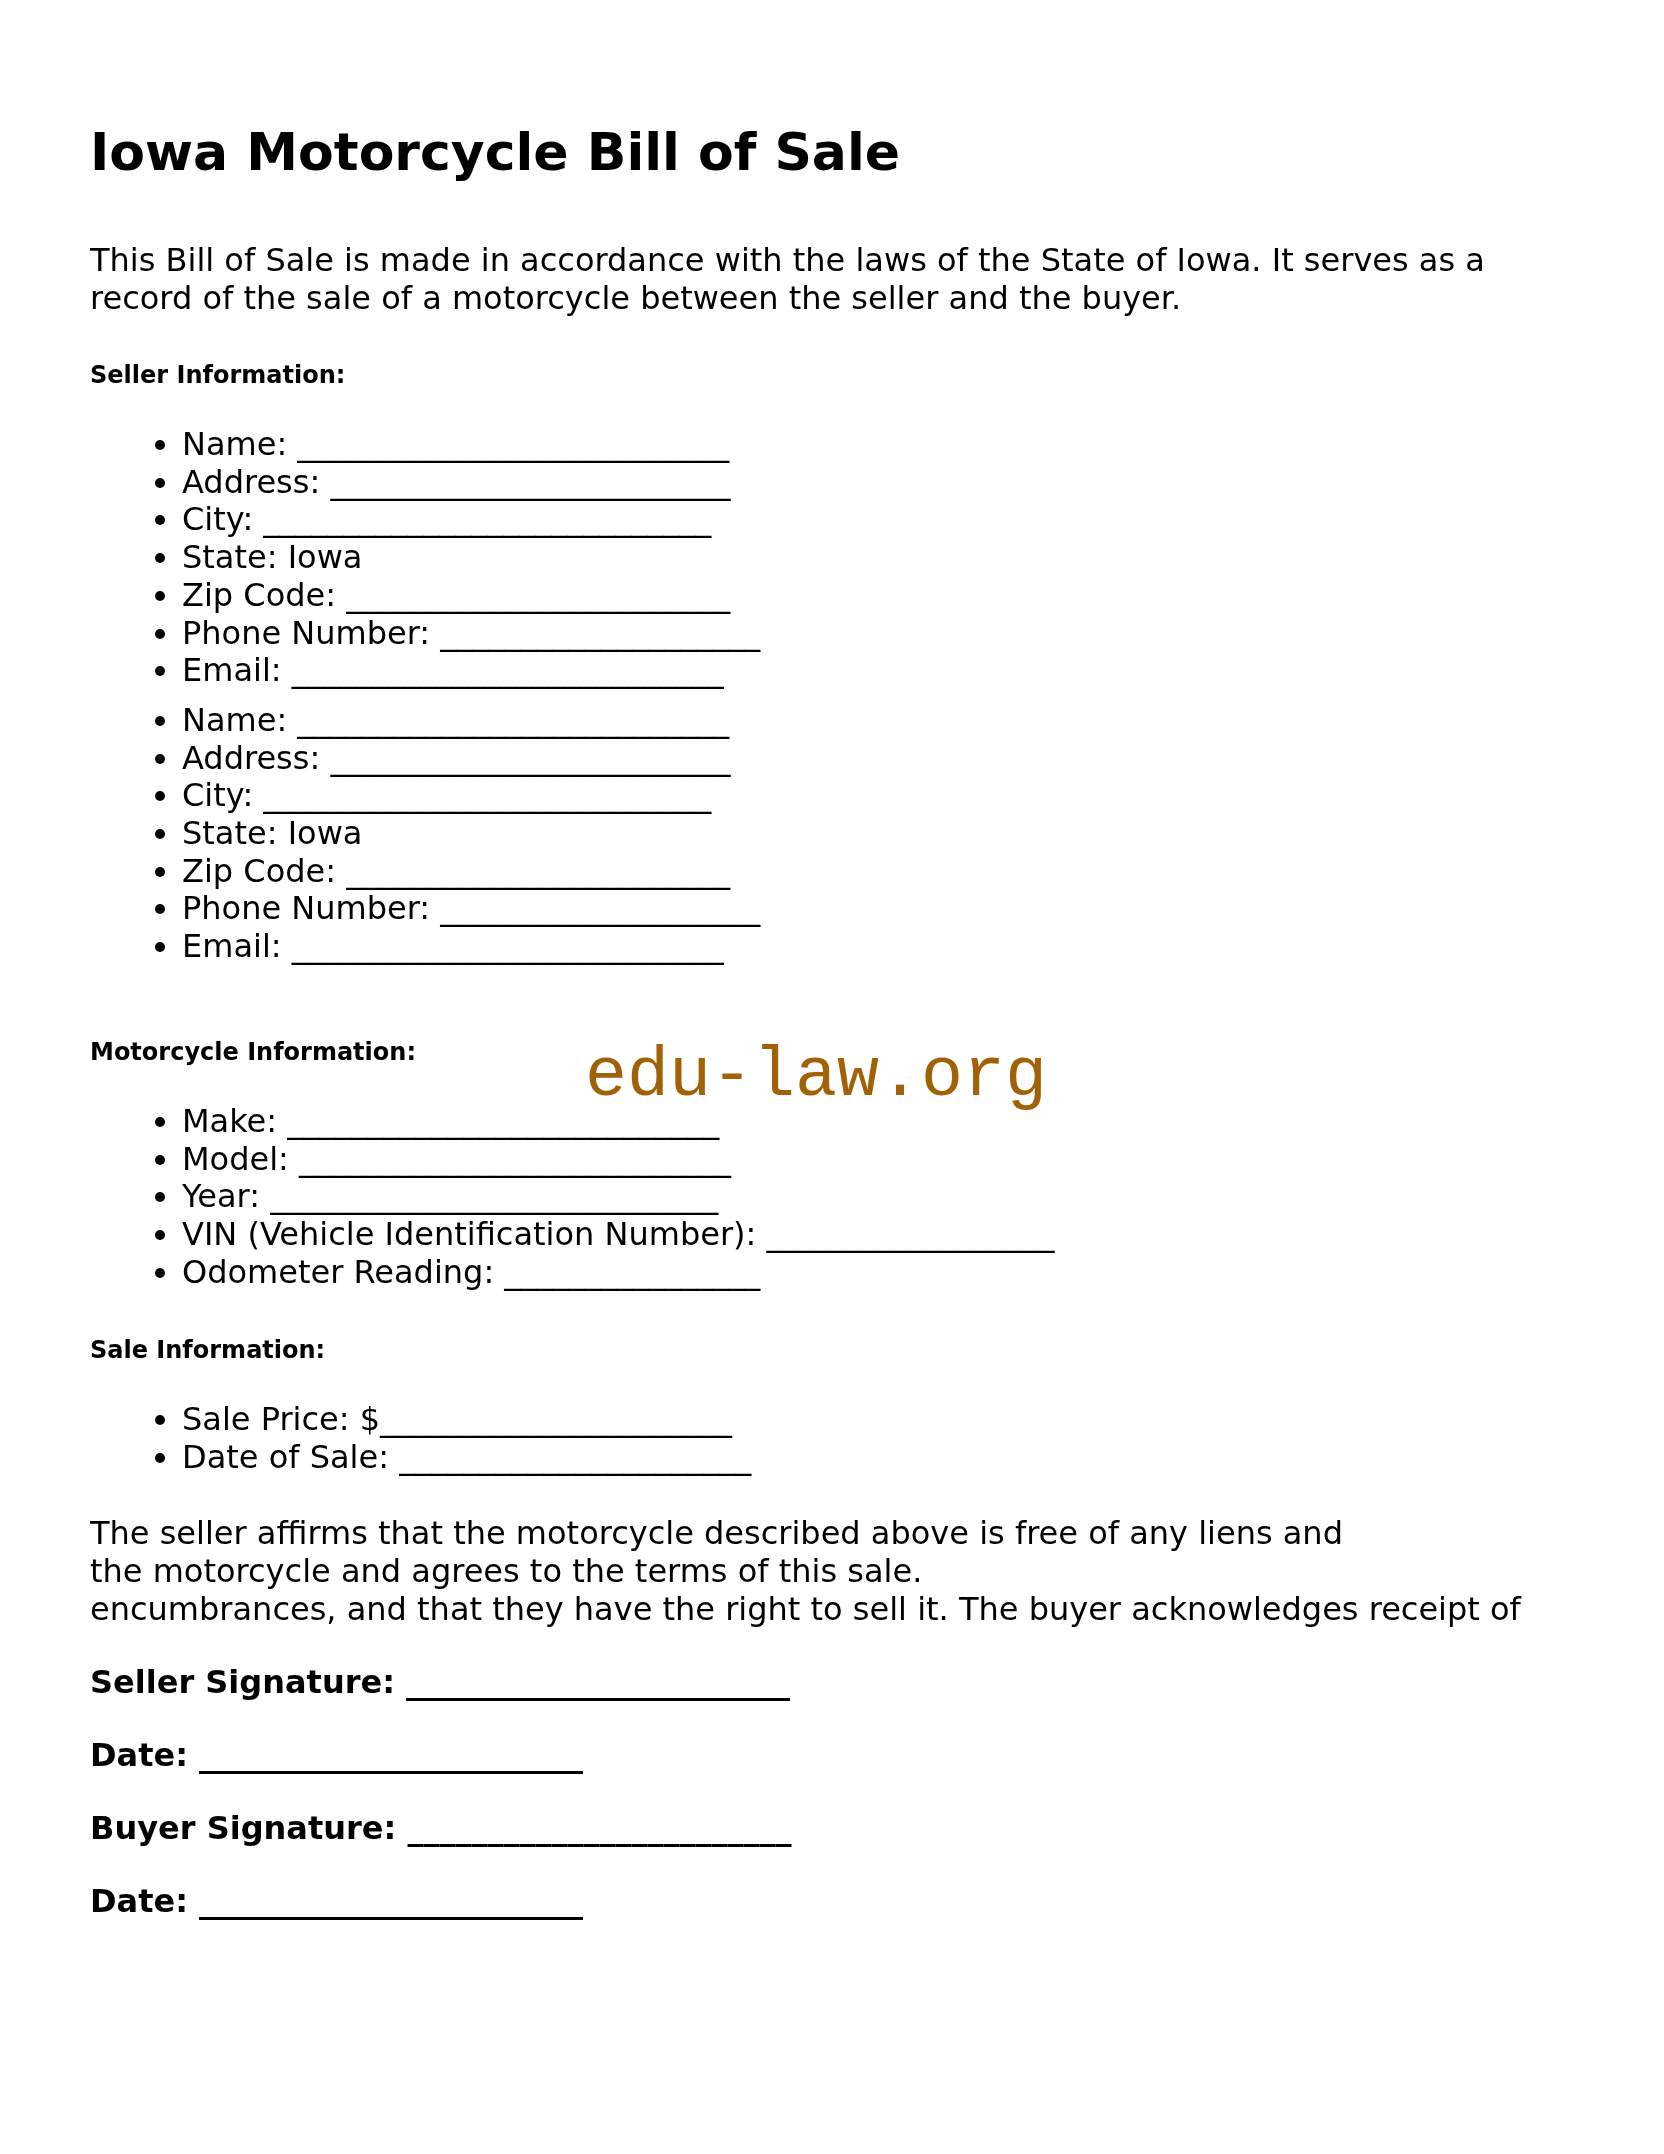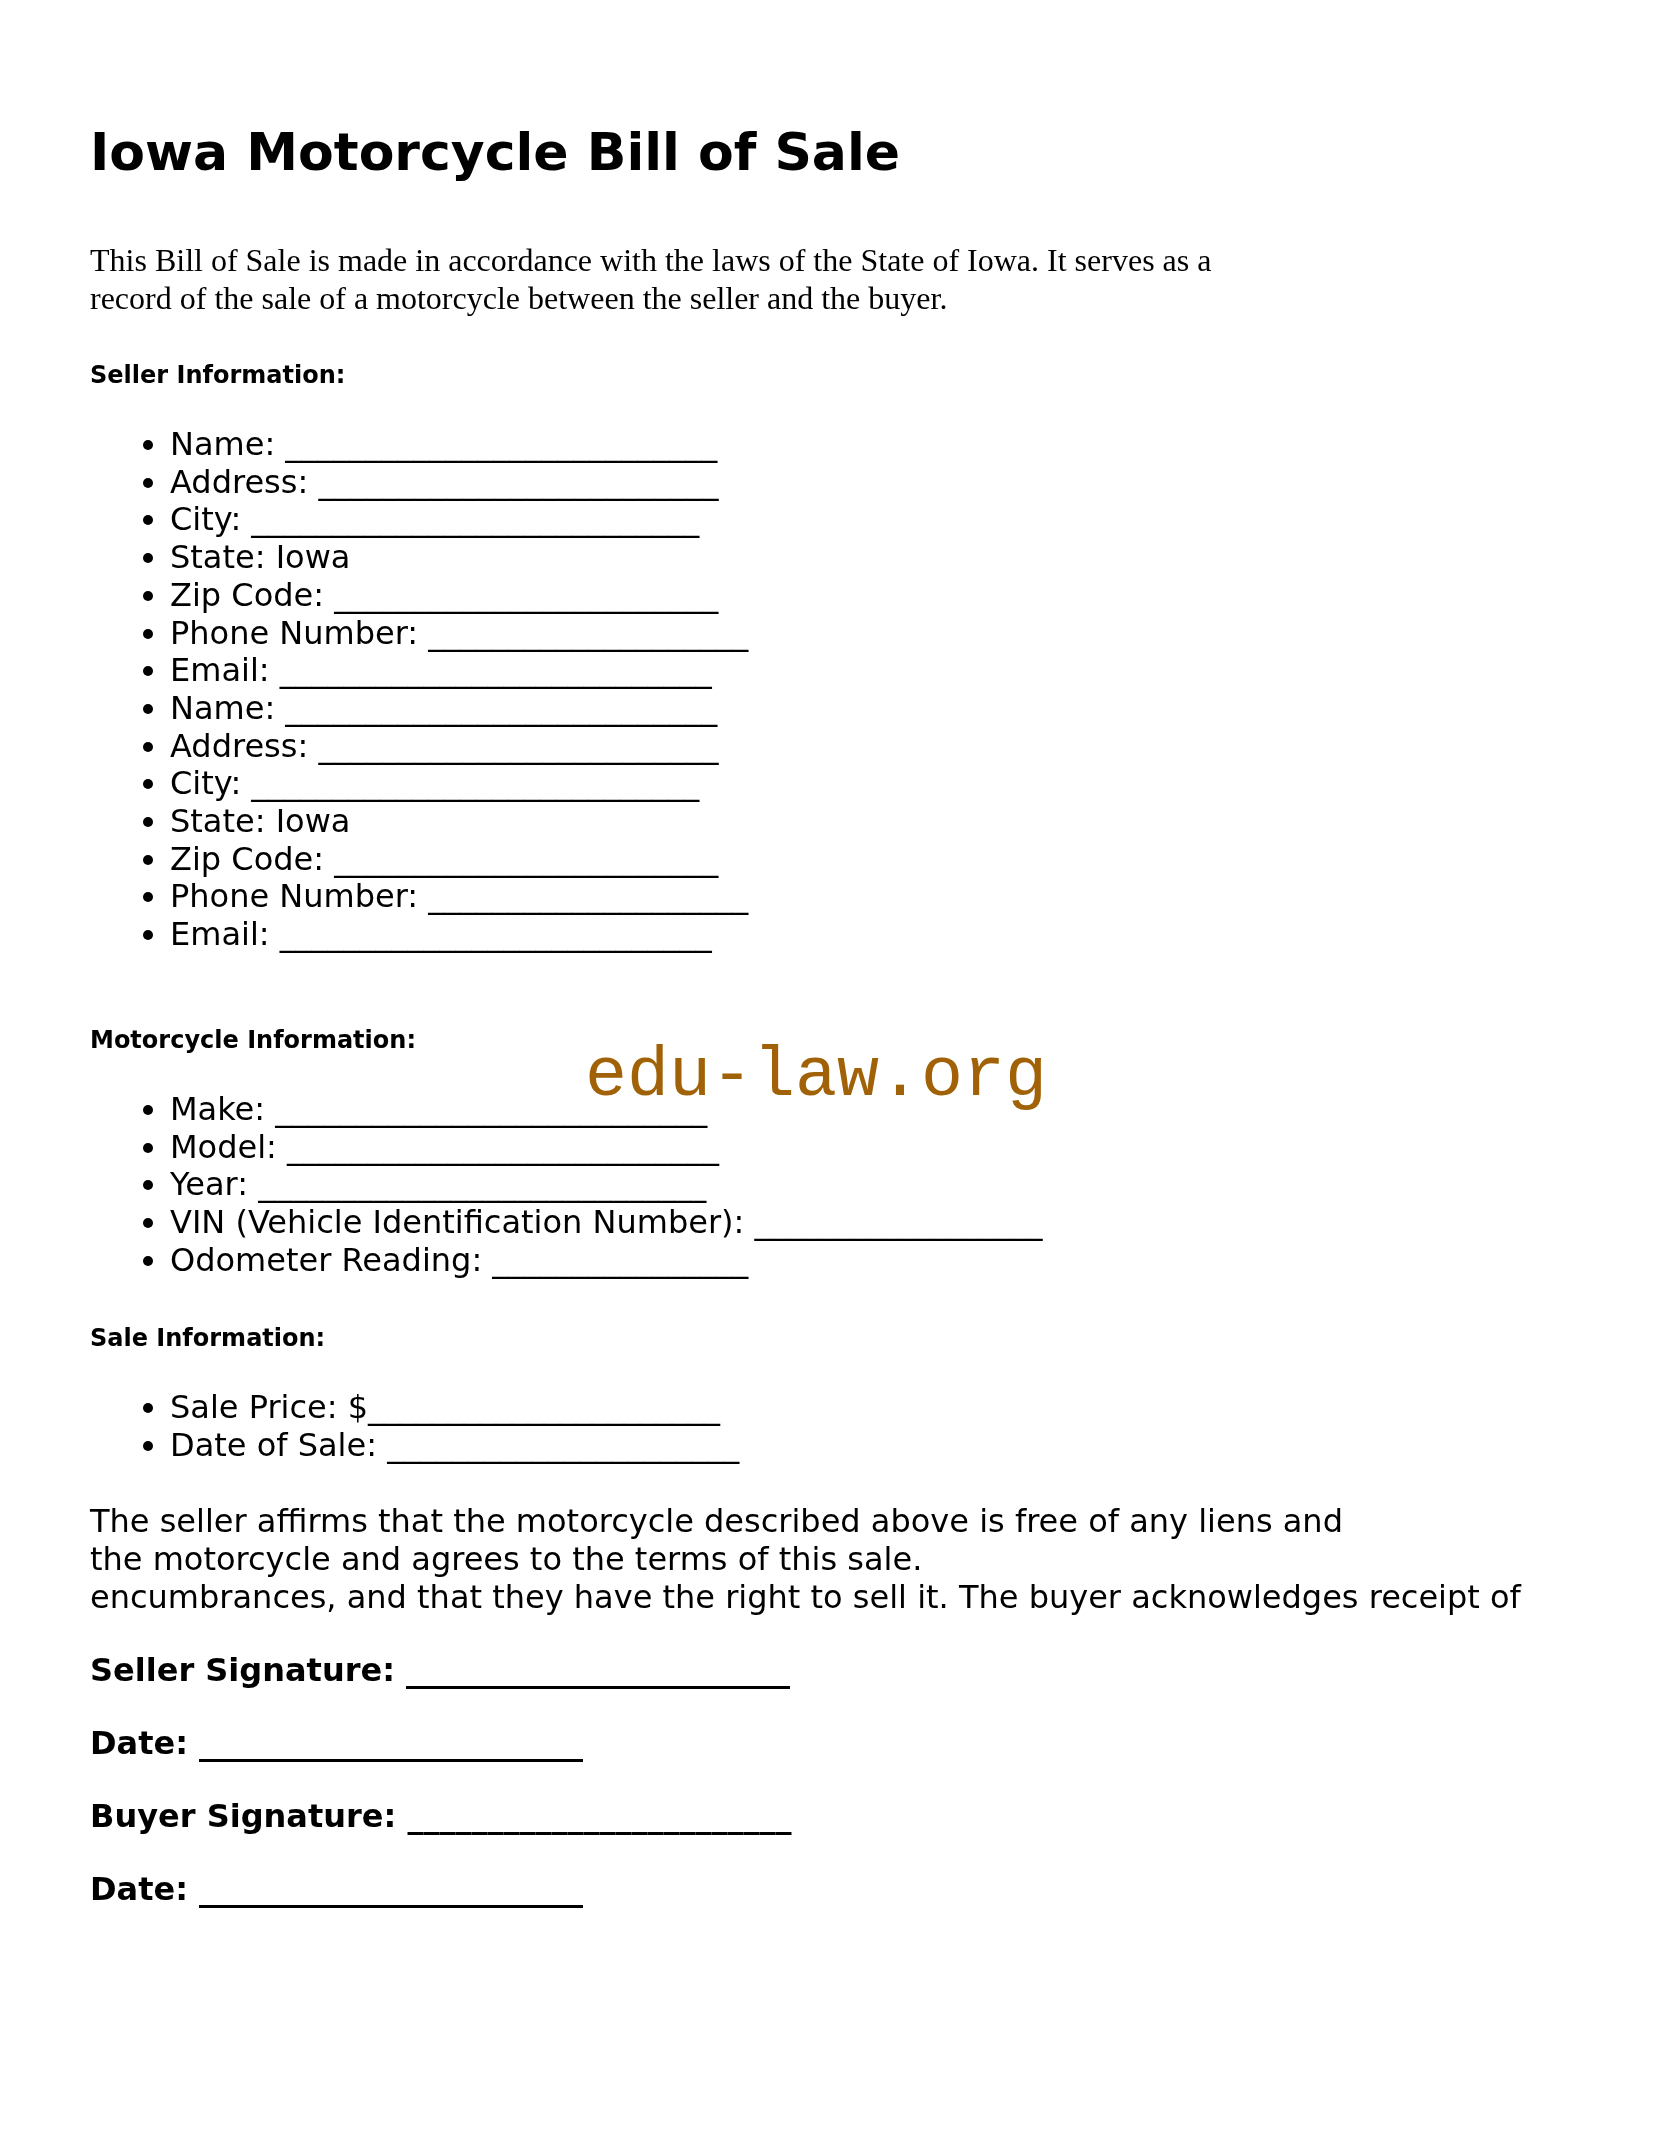--- a/index.html
+++ b/index.html
@@ -21,38 +21,37 @@
   }
   h1.doc-title {
     font-size: 52px;
     line-height: 75px;
     font-weight: bold;
     margin: 0 0 51px 0;
   }
   p.intro {
     margin: 0;
     line-height: 38px;
-    font-family: Liberation Serif, serif;
   }
   p.intro span.line, p.affirm span.line {
     display: block;
     white-space: nowrap;
   }
   h2.sec-heading {
     font-size: 24px;
     line-height: 38px;
     font-weight: bold;
     margin: 0 0 32px 0;
   }
   h2.mt-seller { margin-top: 39px; }
   h2.mt-buyer  { margin-top: 30px; }
   h2.mt-moto   { margin-top: 67px; }
   h2.mt-sale   { margin-top: 40px; }
   ul.field-list {
-    margin: 0;
+    margin: 12px;
     padding: 0 0 0 80px;
     list-style: disc outside;
   }
   ul.field-list li {
     line-height: 37.7px;
     white-space: nowrap;
   }
   p.affirm {
     margin: 37px 0 35px 0;
     line-height: 38px;

